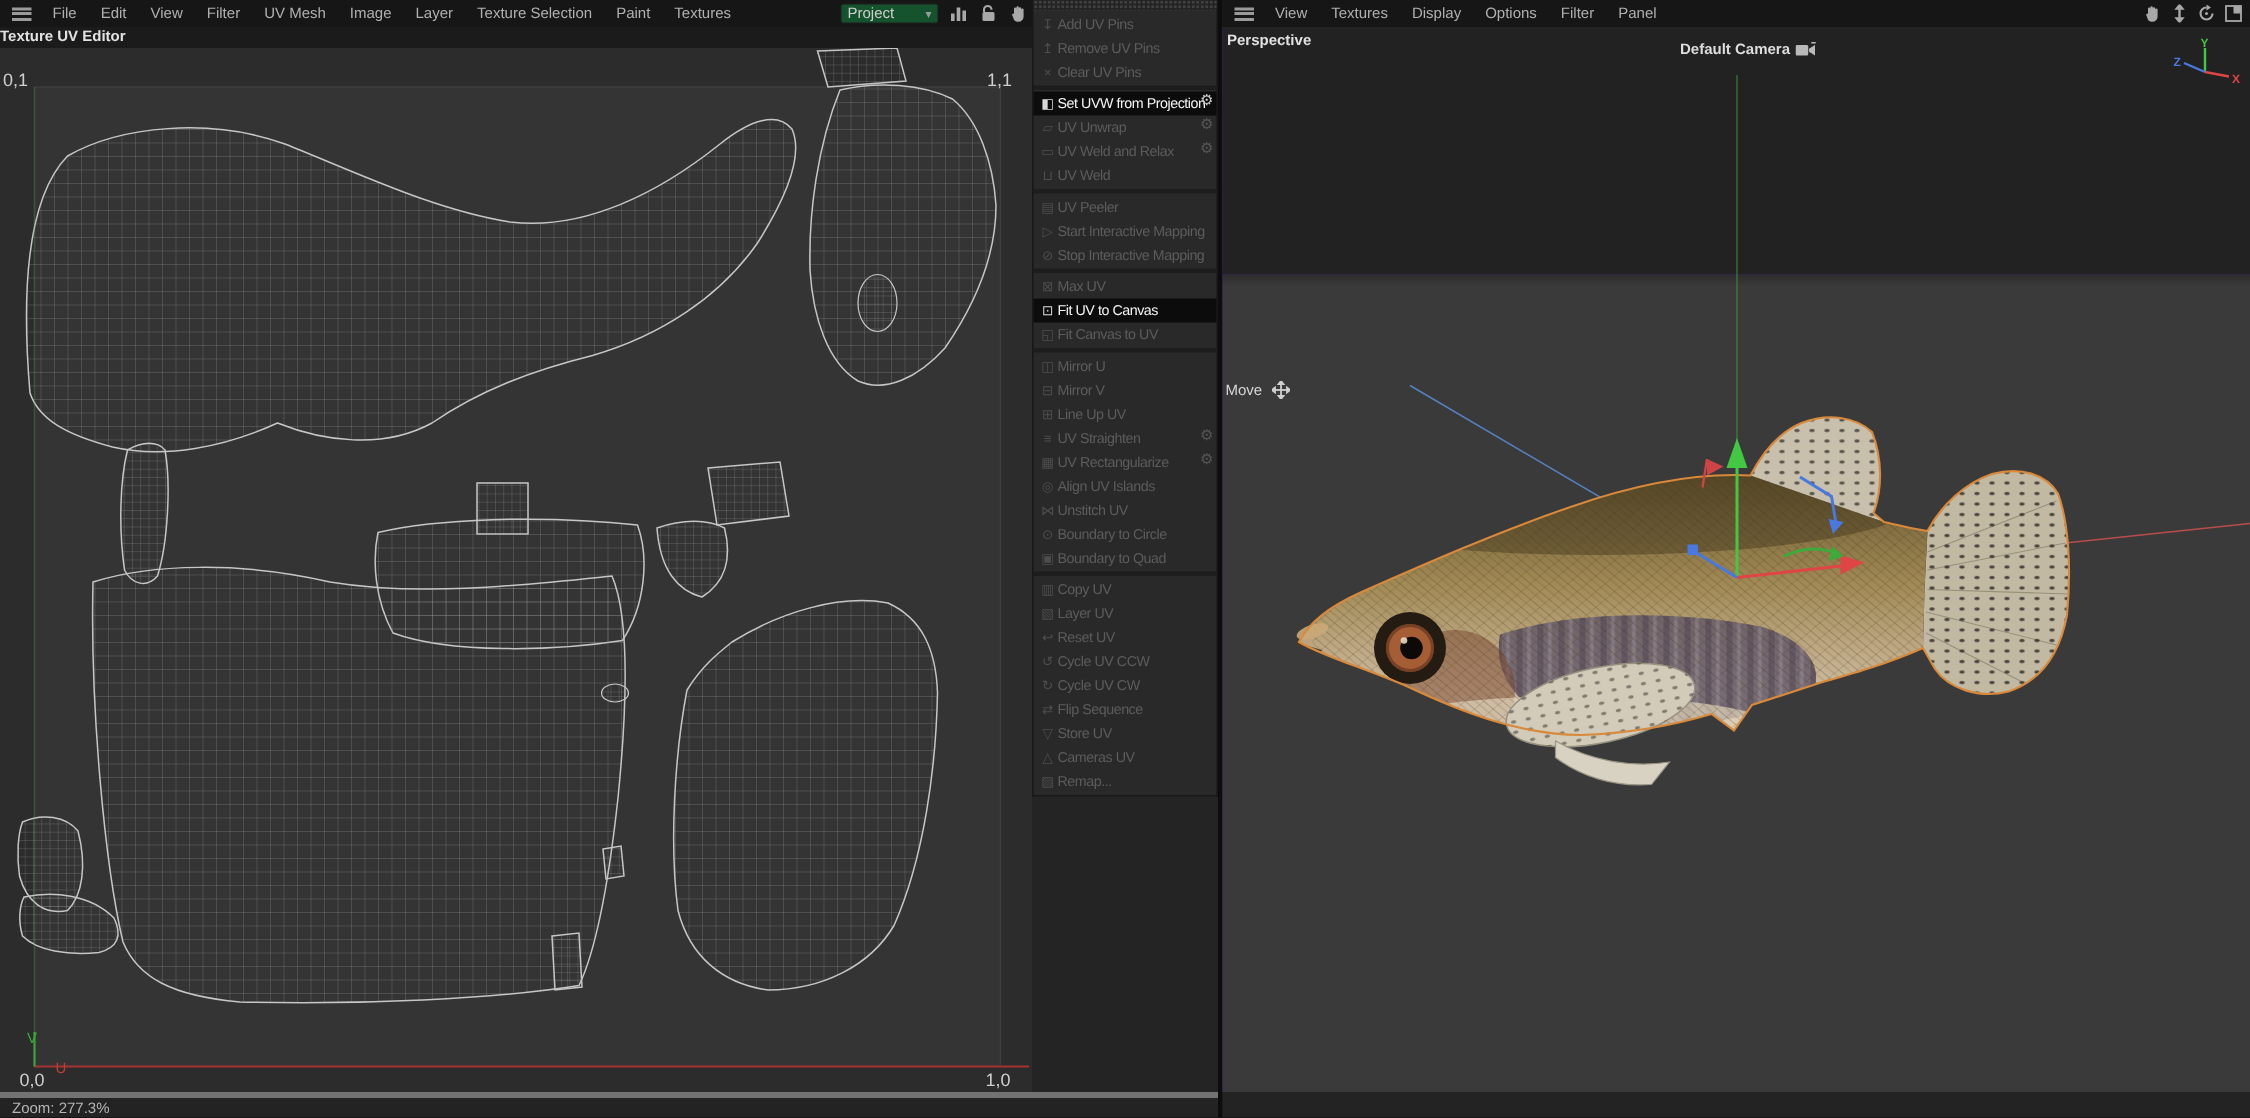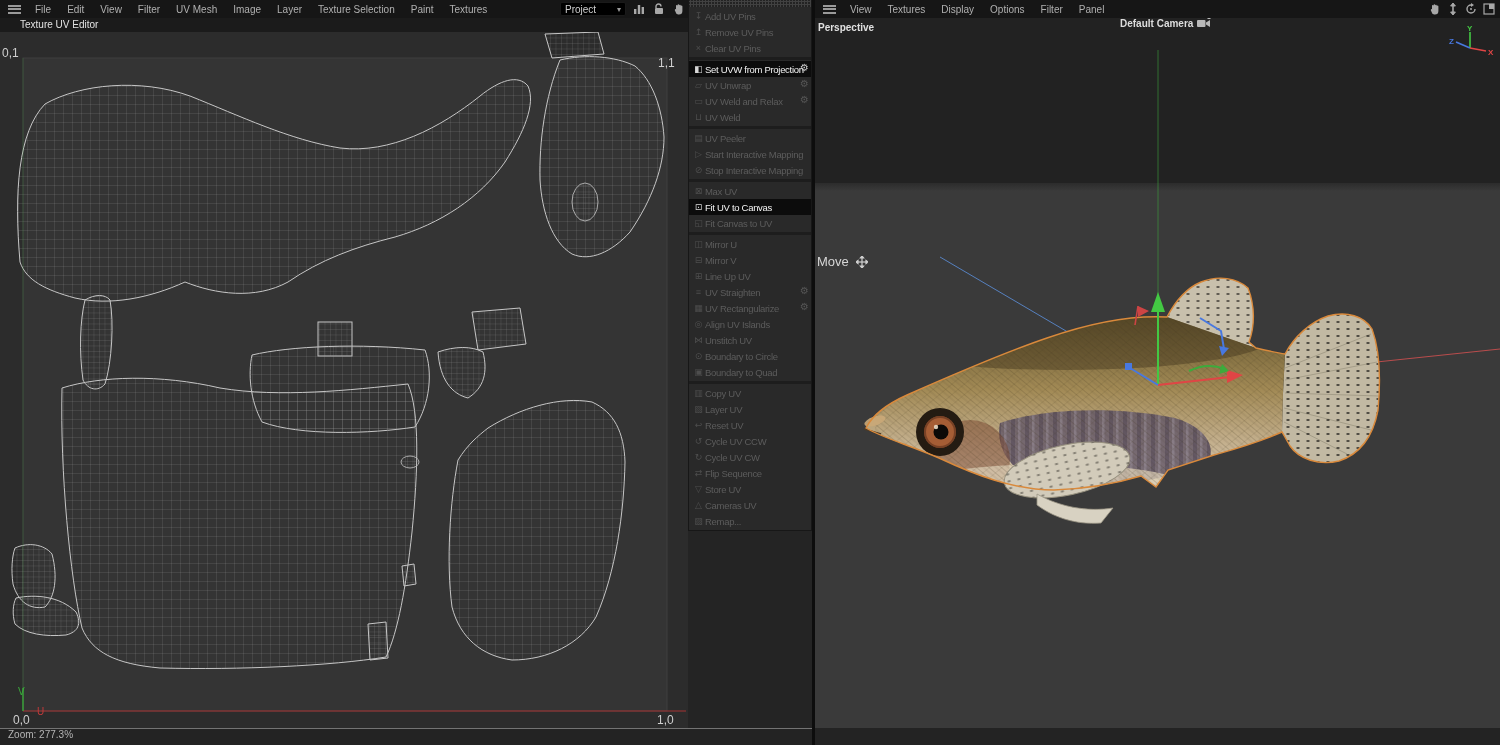--- a/index.html
+++ b/index.html
@@ -9,27 +9,27 @@
   
   .menubar{position:absolute;top:0;height:18px;background:#161616;display:flex;align-items:center;}
   .menubar .mi{padding:0 8px;color:#b0b0b0;cursor:default;white-space:nowrap;}
   .burger{width:13px;height:9px;margin:0 6px 0 8px;border-top:2px solid #9a9a9a;
           border-bottom:2px solid #9a9a9a;position:relative;}
   .burger:before{content:"";position:absolute;left:0;right:0;top:1.5px;height:2px;background:#9a9a9a;}
   
   #left-pane{position:absolute;left:0;top:0;width:812px;height:527px;background:#2c2c2c;}
   #left-menubar{left:0;width:812px;}
   #left-toolbar{position:absolute;left:560px;top:1px;height:16px;display:flex;align-items:center;gap:6px;}
-  .proj-box{width:66px;height:14px;background:#000000;border:1px solid #1a1a1a;border-radius:2px;
+  .proj-box{width:66px;height:14px;background:#14532d;border:1px solid #1a1a1a;border-radius:2px;
             display:flex;align-items:center;justify-content:space-between;padding:0 4px;color:#cfcfcf;}
   .proj-box .caret{font-size:8px;color:#9a9a9a;}
   .tbicon{width:14px;height:14px;display:flex;align-items:center;justify-content:center;}
   .tbicon svg{display:block;}
   #editor-title{position:absolute;left:0;top:18px;width:812px;height:14px;background:#1b1b1b;
-                color:#e2e2e2;font-weight:normal;font-size:10px;line-height:14px;padding-left:20px;}
+                color:#e2e2e2;font-weight:bold;font-size:10px;line-height:14px;padding-left:0;}
   #uv-canvas{position:absolute;left:0;top:32px;width:688px;height:696px;background:#2c2c2c;overflow:hidden;}
   #uv-canvas svg{position:absolute;left:0;top:0;}
   .corner{position:absolute;color:#cfcfcf;font-size:12px;}
   #dock{position:absolute;left:688px;top:0;width:124px;height:728px;background:#242424;}
   .vdivider{position:absolute;left:812px;top:0;width:3px;height:745px;background:#0d0d0d;}
   
   #palette{position:absolute;left:688px;top:0;width:124px;background:#292929;
            border:1px solid #171717;border-top:none;}
   #palette .grip{height:7px;background-image:radial-gradient(#414141 1px,transparent 1.2px);
                  background-size:3px 3px;background-color:#232323;}
@@ -45,28 +45,28 @@
   .row.on .cg{color:#c9c9c9;}
   
   #right-pane{position:absolute;left:815px;top:0;width:685px;height:745px;background:#232323;}
   #right-menubar{left:0;width:685px;}
   #rt-icons{position:absolute;right:4px;top:1px;height:16px;display:flex;align-items:center;gap:4px;}
   #viewport{position:absolute;left:0;top:18px;width:685px;height:710px;overflow:hidden;background:#4c1d95;}
   #vp-sky{position:absolute;left:0;top:0;width:685px;height:165px;background:#222222;}
   #vp-ground{position:absolute;left:0;top:165px;width:685px;height:545px;
              background:linear-gradient(#2c2c2c 0px,#3a3a3a 8px,#3a3a3a 100%);}
   #vp-label{position:absolute;left:3px;top:4px;font-weight:bold;color:#e0e0e0;font-size:10px;}
-  #cam-label{position:absolute;left:305px;top:0;display:flex;gap:4px;
+  #cam-label{position:absolute;left:305px;top:10px;display:flex;gap:4px;
              font-weight:bold;color:#dddddd;font-size:10px;}
-  #move-chip{position:absolute;left:2px;top:236px;display:flex;align-items:center;gap:7px;color:#d6d6d6;font-size:13px;}
+  #move-chip{position:absolute;left:2px;top:236px;display:flex;align-items:center;gap:7px;color:#d6d6d6;font-size:10px;}
   #axis-gizmo{position:absolute;right:6px;top:6px;}
   #scene-svg{position:absolute;left:0;top:0;}
   
-  .statusbar{position:absolute;height:17px;bottom:0;background:#232323;border-top:1px solid #737373;
-             display:flex;align-items:flex-start;color:#b5b5b5;font-size:10px;}
+  .statusbar{position:absolute;height:17px;bottom:0;background:#232323;border-top:4px solid #737373;
+             display:flex;align-items:flex-end;color:#b5b5b5;font-size:10px;}
   #status-left{left:0;width:812px;padding-left:8px;}
   #status-right{left:815px;width:685px;padding:0 6px;justify-content:space-between;}
   svg text{font-family:"Liberation Sans","DejaVu Sans",sans-serif;}
 </style>
 </head>
 <body>
 
 <div id="stage">
 
   <div id="left-pane">
@@ -155,21 +155,21 @@
           <ellipse cx="410" cy="430" rx="9" ry="6" fill="url(#g5)" stroke-width="0.8"></ellipse>
         </g>
 
         <line x1="23" y1="679" x2="686" y2="679" stroke="#a33232" stroke-width="1.2"></line>
         <line x1="23" y1="26" x2="23" y2="656" stroke="#3aa83a" stroke-width="1" opacity="0.22"></line>
         <line x1="23" y1="656" x2="23" y2="679" stroke="#3aa83a" stroke-width="1.4"></line>
         <text x="18" y="663" fill="#3aa83a" font-size="10">V</text>
         <text x="37" y="683" fill="#c33a3a" font-size="10">U</text>
       </svg>
       <span class="corner" style="left:2px;top:14px">0,1</span>
-      <span class="corner" style="left:658px;top:24px">1,1</span>
+      <span class="corner" style="left:658px;top:14px">1,1</span>
       <span class="corner" style="left:13px;top:681px">0,0</span>
       <span class="corner" style="left:657px;top:681px">1,0</span>
     </div>
 
     <div id="dock"></div>
   </div>
 
   <div id="palette">
     <div class="grip"></div>
 

